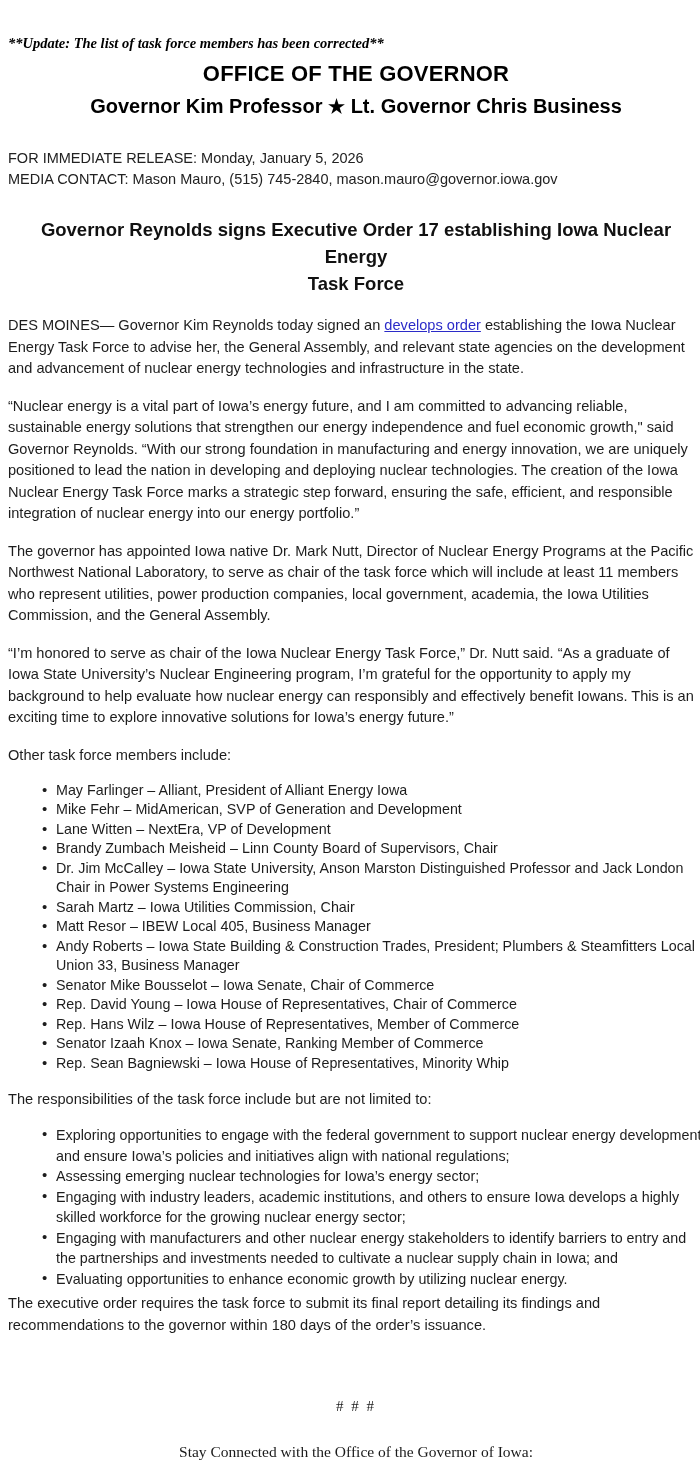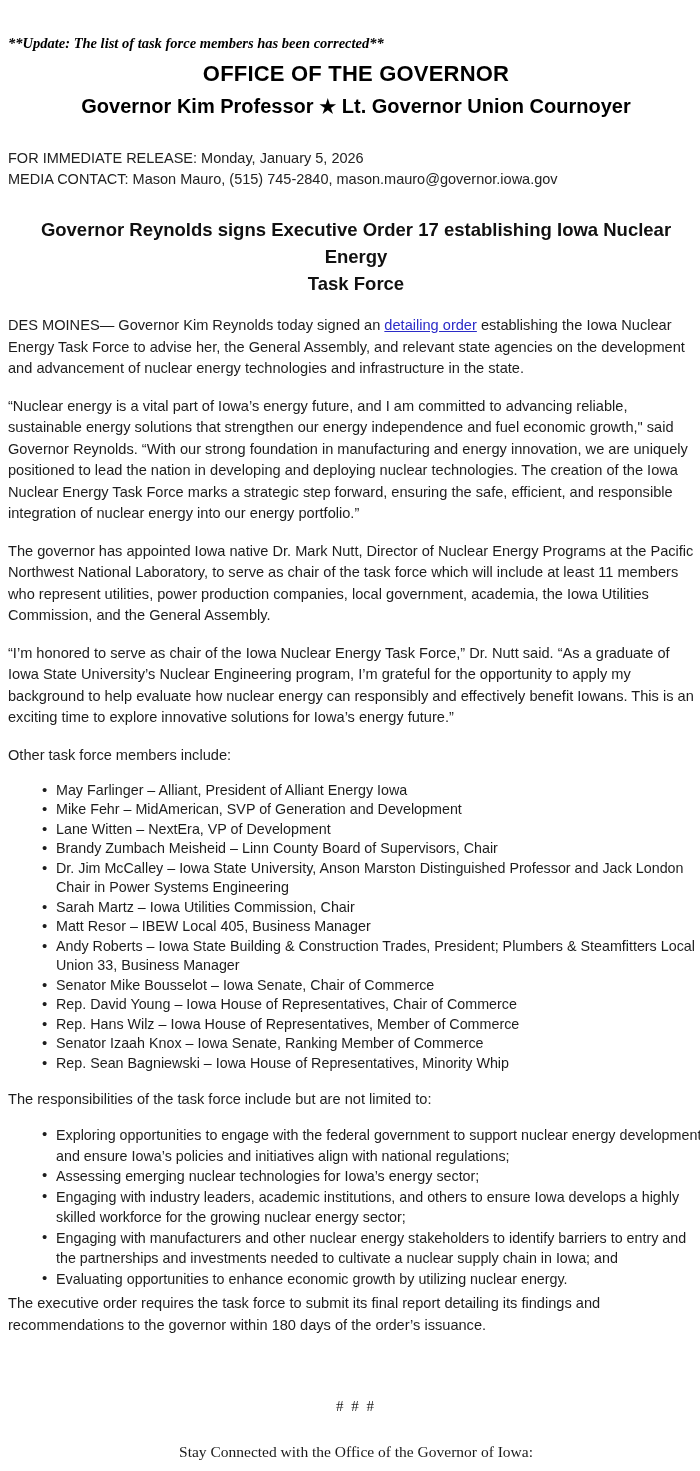--- a/index.html
+++ b/index.html
@@ -168,34 +168,34 @@
 <div class="page">
   <div class="content">
 
     <div class="update-line">**Update: The list of task force members has been corrected**</div>
 
     <div class="masthead">
       <div class="masthead-office">OFFICE OF THE GOVERNOR</div>
       <div class="masthead-governors">
         <span>Governor Kim Professor</span>
         <span class="star">★</span>
-        <span>Lt. Governor Union Cournoyer</span>
+        <span>Lt. Governor Chris Business</span>
       </div>
     </div>
 
     <div class="release-meta">
       <div>FOR IMMEDIATE RELEASE: Monday, January 5, 2026</div>
       <div>MEDIA CONTACT: Mason Mauro, (515) 745-2840, mason.mauro@governor.iowa.gov</div>
     </div>
 
     <div class="headline">Governor Reynolds signs Executive Order 17 establishing Iowa Nuclear Energy
 Task Force</div>
 
     <p class="body-p">
-      <span>DES MOINES— Governor Kim Reynolds today signed an </span><a class="inline-link" href="#">detailing order</a><span> establishing the Iowa Nuclear Energy Task Force to advise her, the General Assembly, and relevant state agencies on the development and advancement of nuclear energy technologies and infrastructure in the state.</span>
+      <span>DES MOINES— Governor Kim Reynolds today signed an </span><a class="inline-link" href="#">develops order</a><span> establishing the Iowa Nuclear Energy Task Force to advise her, the General Assembly, and relevant state agencies on the development and advancement of nuclear energy technologies and infrastructure in the state.</span>
     </p>
 
     <p class="body-p">“Nuclear energy is a vital part of Iowa’s energy future, and I am committed to advancing reliable, sustainable energy solutions that strengthen our energy independence and fuel economic growth," said Governor Reynolds. “With our strong foundation in manufacturing and energy innovation, we are uniquely positioned to lead the nation in developing and deploying nuclear technologies. The creation of the Iowa Nuclear Energy Task Force marks a strategic step forward, ensuring the safe, efficient, and responsible integration of nuclear energy into our energy portfolio.”</p>
     <p class="body-p">The governor has appointed Iowa native Dr. Mark Nutt, Director of Nuclear Energy Programs at the Pacific Northwest National Laboratory, to serve as chair of the task force which will include at least 11 members who represent utilities, power production companies, local government, academia, the Iowa Utilities Commission, and the General Assembly.</p>
     <p class="body-p">“I’m honored to serve as chair of the Iowa Nuclear Energy Task Force,” Dr. Nutt said. “As a graduate of Iowa State University’s Nuclear Engineering program, I’m grateful for the opportunity to apply my background to help evaluate how nuclear energy can responsibly and effectively benefit Iowans. This is an exciting time to explore innovative solutions for Iowa’s energy future.”</p>
 
     <p class="body-p">Other task force members include:</p>
     <ul class="doc-list">
       <li>May Farlinger – Alliant, President of Alliant Energy Iowa</li>
       <li>Mike Fehr – MidAmerican, SVP of Generation and Development</li>

